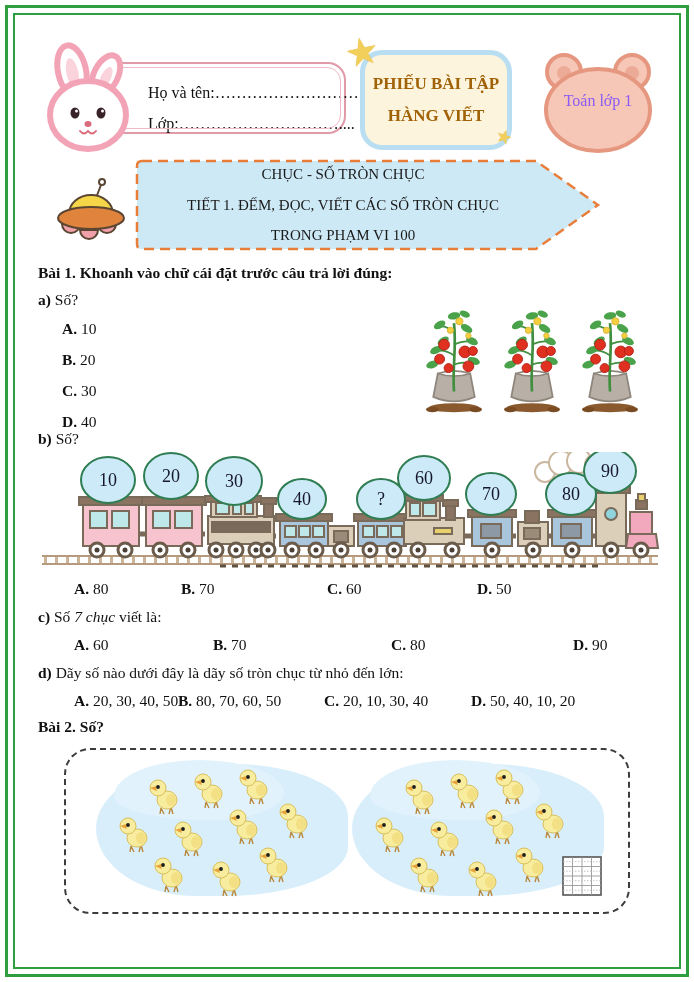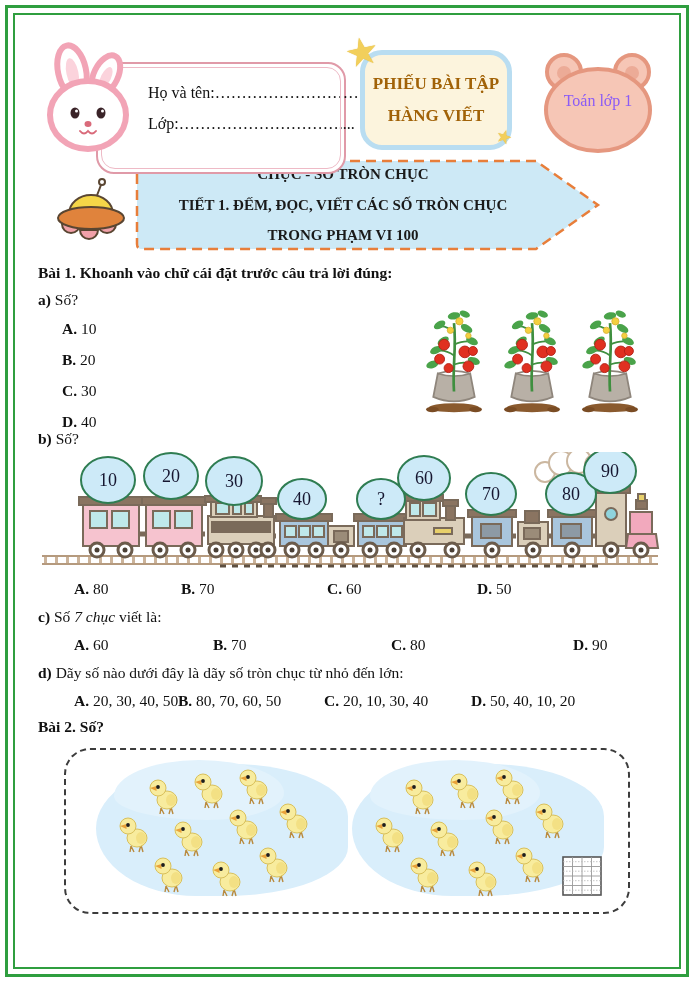--- a/index.html
+++ b/index.html
@@ -4,21 +4,21 @@
 <style>
   * { margin:0; padding:0; box-sizing:border-box; }
   html,body { width:694px; height:982px; background:#fff; }
   body { position:relative; font-family:"Liberation Serif", serif; color:#111; overflow:hidden; }
 
   .frame-outer { position:absolute; inset:5px; border:3px solid #2f9e3f; pointer-events:none; }
   .frame-inner { position:absolute; inset:13px; border:2px solid #2f9e3f; pointer-events:none; }
 
   
   .rabbit { position:absolute; left:42px; top:40px; width:100px; height:116px; z-index:3; }
-  .name-box { position:absolute; left:96px; top:62px; width:250px; height:112px;
+  .name-box { position:absolute; left:96px; top:62px; width:250px; height:72px;
               border:2px solid #e09aa8; border-radius:18px; background:#fff; z-index:2; }
   .name-box::after { content:""; position:absolute; inset:3px; border:1px solid #eebac6; border-radius:14px; }
   .name-lines { position:absolute; left:50px; top:13px; font-size:16px; line-height:31px; white-space:nowrap; }
 
   .badge { position:absolute; left:360px; top:50px; width:152px; height:100px;
            background:#fcf4dd; border:5px solid #b9ddf1; border-radius:22px;
            display:flex; flex-direction:column; justify-content:center; align-items:center;
            font-weight:bold; font-size:17px; color:#a16207; text-align:center; line-height:1.9; z-index:2;}
   .star-big { position:absolute; left:345px; top:30px; font-size:38px; color:#f2cf5b;
               transform:rotate(-12deg); z-index:4; text-shadow:0 0 1px #d9b23a; }
@@ -28,21 +28,21 @@
   .bear { position:absolute; left:534px; top:50px; width:128px; height:104px; }
   .bear-label { position:absolute; left:534px; top:92px; width:128px; text-align:center;
                 font-size:16px; color:#8b5cf6; }
 
   
   .ufo { position:absolute; left:50px; top:172px; width:82px; height:76px; }
   .banner { position:absolute; left:134px; top:158px; width:468px; height:94px; }
   .banner svg { position:absolute; inset:0; }
   .banner-text { position:absolute; left:10px; right:60px; top:8px; bottom:8px;
                  display:flex; flex-direction:column; justify-content:space-between;
-                 text-align:center; font-weight:bold; font-size:15px; color:#1a1a1a; }
+                 text-align:center; font-weight:normal; font-size:15px; color:#1a1a1a; }
 
   
   .h-bold { position:absolute; font-weight:bold; font-size:15.5px; }
   .part-label { font-weight:bold; }
   .line { position:absolute; font-size:15.5px; }
   .opt-letter { font-weight:bold; }
 
   .a-options { position:absolute; left:62px; top:313px; font-size:15.5px; line-height:31px; }
   .a-options div { height:31px; }
 

